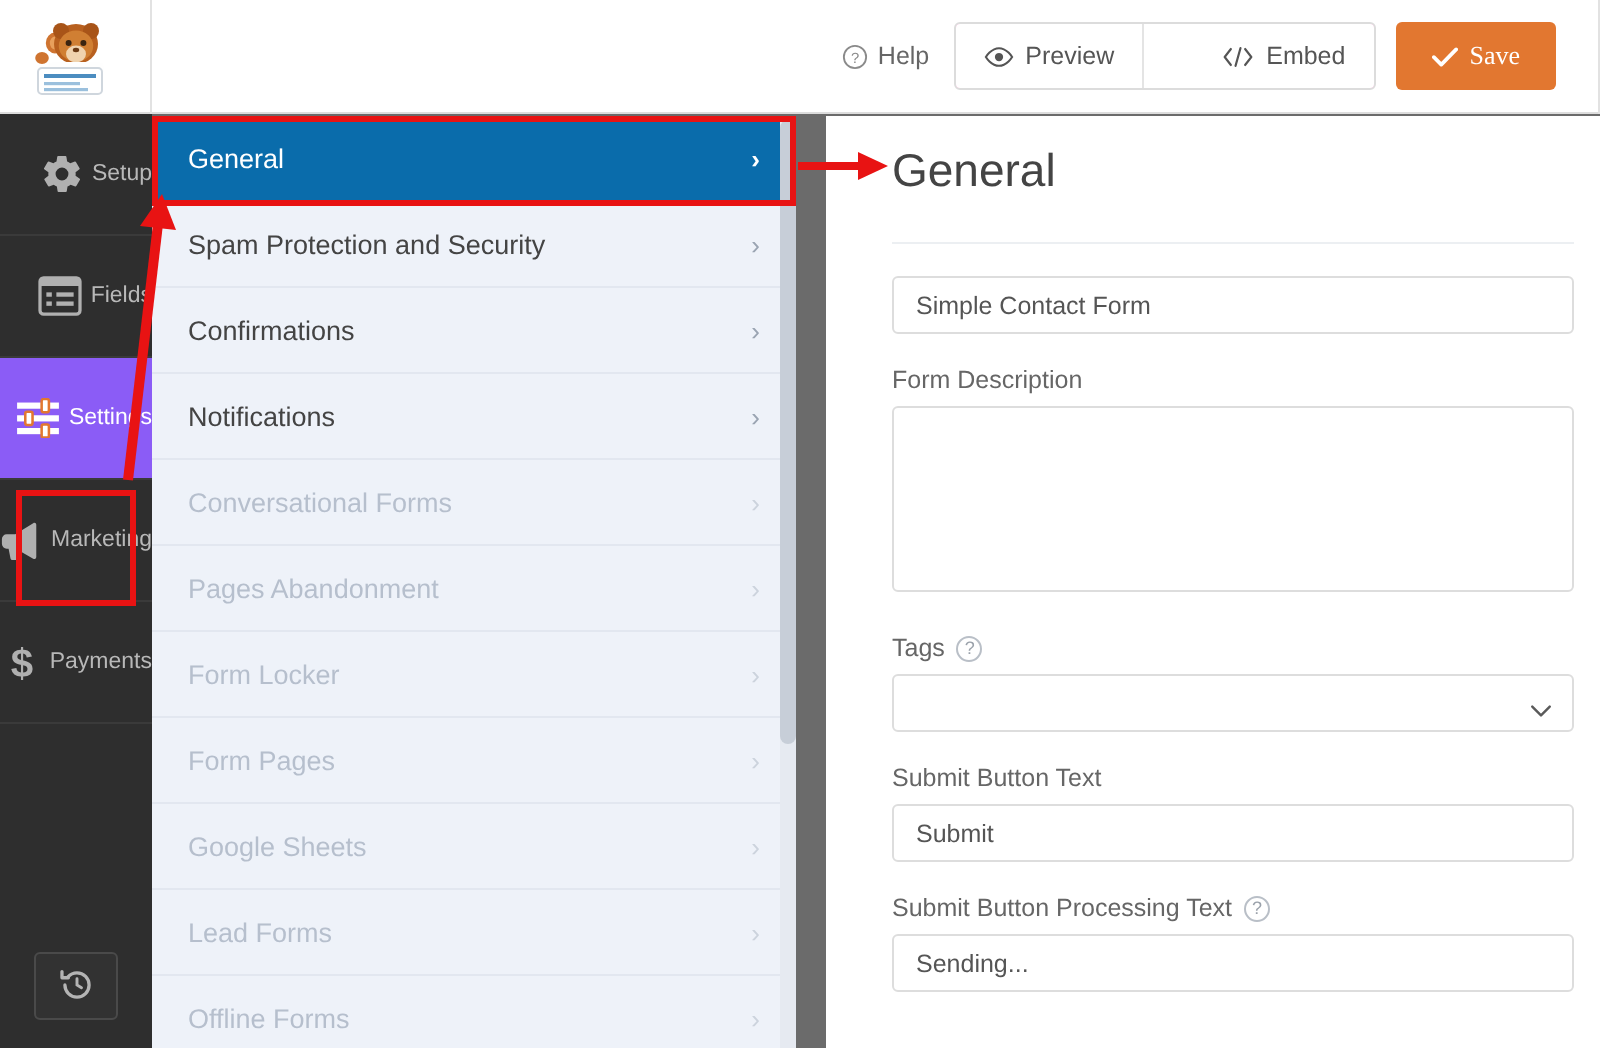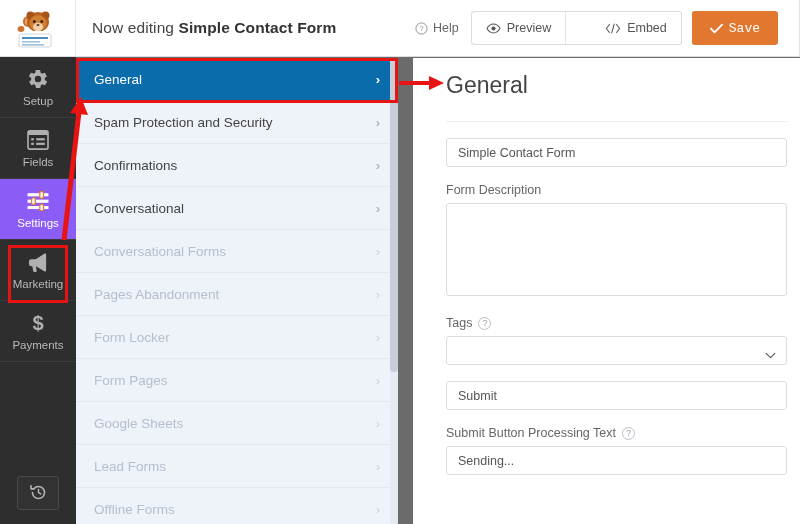--- a/index.html
+++ b/index.html
@@ -42,32 +42,32 @@
     display: flex; align-items: center; gap: 6px;
     background: #fff; border: none; padding: 0 14px; height: 32px;
     font-size: 12.5px; color: #555; cursor: pointer;
     font-family: inherit;
   }
   .btn-group > button + button { border-left: 1px solid #e4e4e4; padding-left: 39px; }
   .save-btn {
     display: flex; align-items: center; gap: 6px;
     background: #e27730; border: none; border-radius: 3px; color: #fff;
     height: 34px; padding: 16px 18px; font-size: 13px; cursor: pointer;
-    font-family: Liberation Mono, monospace;
+    font-family: Liberation Serif, serif;
   }
   .icon { display: inline-flex; align-items: center; justify-content: center; }
 
   
   .rail {
     position: absolute; left: 0; top: 57px; width: 76px; height: 467px;
     background: #2e2e2e;
   }
   .rail-item {
-    width: 76px; height: 61px; display: flex; flex-direction: column;
-    align-items: center; justify-content: center; gap: 4px;
+    width: 76px; height: 61px; display: flex; flex-direction: row;
+    align-items: center; justify-content: flex-end; gap: 4px;
     color: #b8b8b8; font-size: 11.5px; cursor: pointer;
     border-bottom: 1px solid #3a3a3a;
   }
   .rail-item.active { background: #8b5cf6; color: #fff; }
   .rail-item.active .glyph svg { stroke: #fff; fill: #fff; }
   .rail-item .glyph { height: 24px; display: flex; align-items: center; }
   .rail-bottom {
     position: absolute; left: 0; bottom: 0; width: 76px; height: 63px;
     display: flex; align-items: center; justify-content: center;
   }
@@ -166,23 +166,20 @@
         <ellipse cx="23" cy="18" rx="1.6" ry="1.1" fill="#6b3a14"></ellipse>
         <rect x="9" y="24" width="28" height="7" rx="3" fill="#fefefe"></rect>
         <rect x="4" y="27" width="32" height="13" rx="2" fill="#ffffff" stroke="#cfd6dd" stroke-width="1"></rect>
         <rect x="7" y="30" width="26" height="2" fill="#4c8dc0"></rect>
         <rect x="7" y="34" width="18" height="1.6" fill="#9bc0dd"></rect>
         <rect x="7" y="37" width="22" height="1.6" fill="#9bc0dd"></rect>
         <ellipse cx="6" cy="22" rx="3.4" ry="3" fill="#cf7430"></ellipse>
       </svg>
     </div>
 
-    <div class="header-title">
-      <span>Now editing </span><b>Simple Contact Form</b>
-    </div>
 
     <div class="header-actions">
       <button class="help-btn">
         <span class="icon">
           <svg width="13" height="13" viewBox="0 0 14 14">
             <circle cx="7" cy="7" r="6" fill="none" stroke="#8a8a8a" stroke-width="1"></circle>
             <text x="7" y="10.2" font-size="8" fill="#8a8a8a" text-anchor="middle" font-family="Liberation Sans">?</text>
           </svg>
         </span>
         <span>Help</span>
@@ -299,21 +296,21 @@
         </div>
         <div class="prow">
           <span>Spam Protection and Security</span>
           <span class="chev">›</span>
         </div>
         <div class="prow">
           <span>Confirmations</span>
           <span class="chev">›</span>
         </div>
         <div class="prow">
-          <span>Conversational</span>
+          <span>Notifications</span>
           <span class="chev">›</span>
         </div>
         <div class="prow disabled">
           <span>Conversational Forms</span>
           <span class="chev">›</span>
         </div>
         <div class="prow disabled">
           <span>Pages Abandonment</span>
           <span class="chev">›</span>
         </div>
@@ -366,20 +363,23 @@
         <input class="fselect" type="text" value="" style="">
         <span class="caret">
           <svg width="11" height="7" viewBox="0 0 12 8">
             <path d="M1 1.5L6 6.5L11 1.5" fill="none" stroke="#5a5a5a" stroke-width="1.4" stroke-linecap="round" stroke-linejoin="round"></path>
           </svg>
         </span>
       </div>
     </div>
 
     <div class="field">
+      <div class="flabel">
+        <span>Submit Button Text</span>
+      </div>
       <input class="ftext" type="text" value="Submit" style="">
     </div>
 
     <div class="field">
       <div class="flabel">
         <span>Submit Button Processing Text</span>
         <span class="help-q">?</span>
       </div>
       <input class="ftext" type="text" value="Sending..." style="">
     </div>

